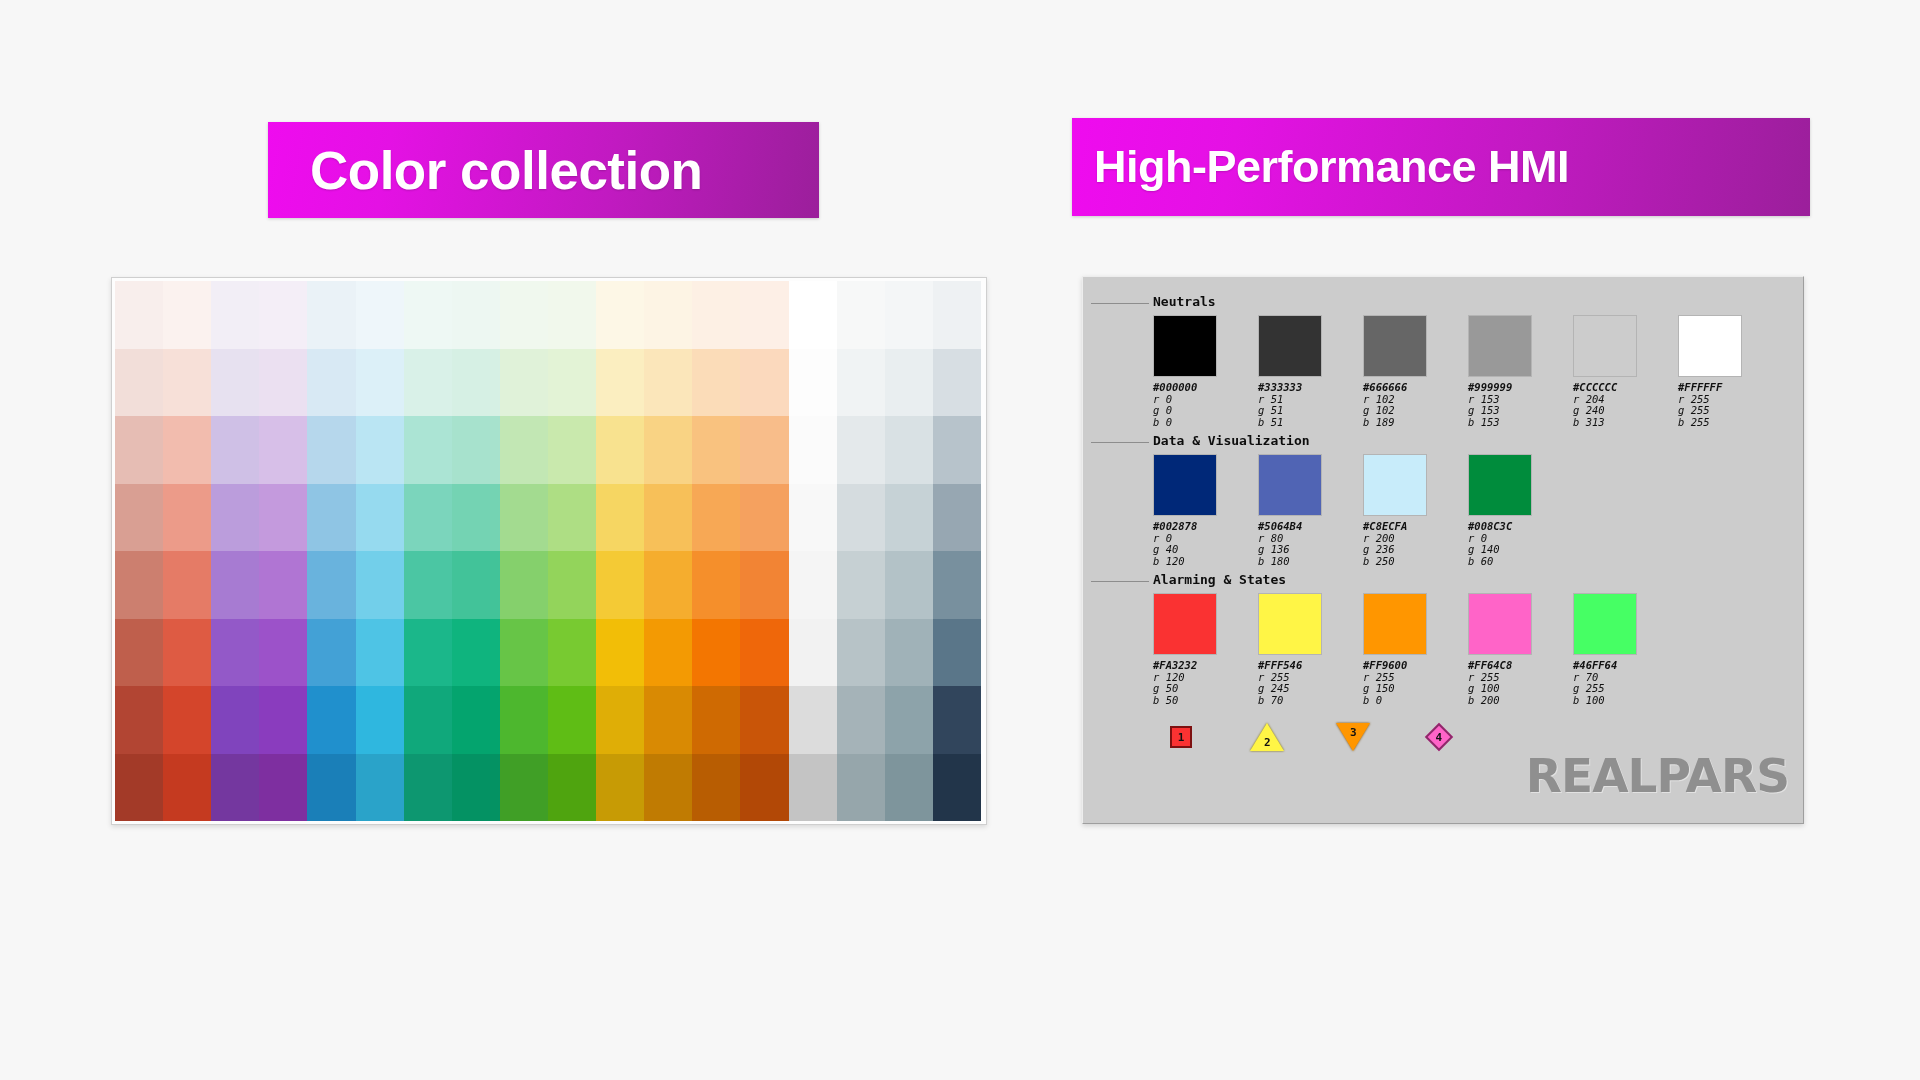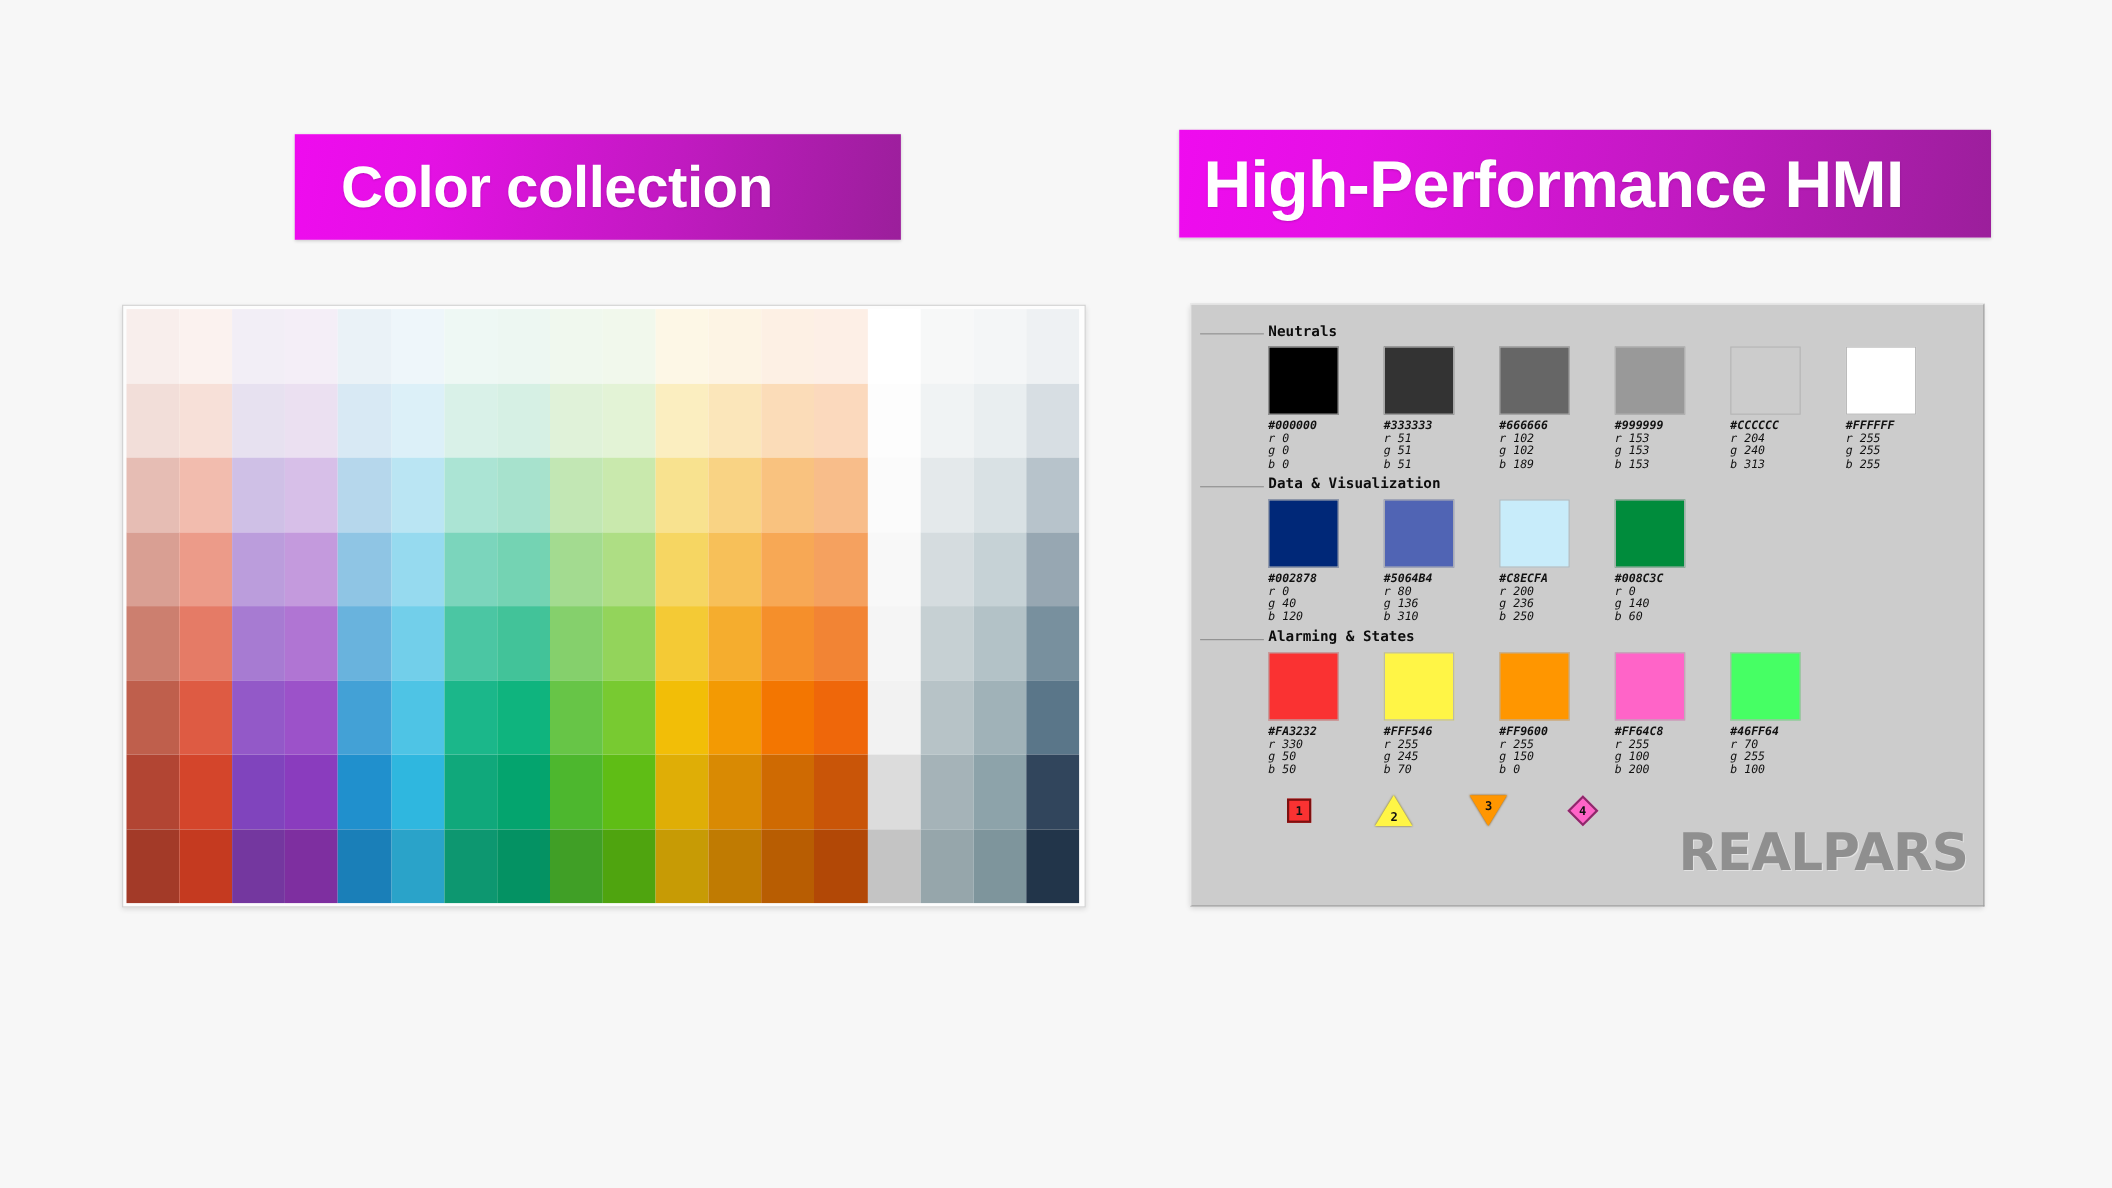--- a/index.html
+++ b/index.html
@@ -48,21 +48,21 @@
     margin-left: 42px;
   }
 
   #banner-right {
     left: 1072px;
     top: 118px;
     width: 738px;
     height: 98px;
   }
   #banner-right .banner-text {
-    font-size: 60px;
+    font-size: 45px;
     margin-left: 22px;
   }
 
   
   #palette-card {
     position: absolute;
     left: 111px;
     top: 277px;
     width: 876px;
     height: 548px;
@@ -470,21 +470,21 @@
               <div>g 40</div>
               <div>b 120</div>
             </div>
           </div>
           <div class="swatch-item">
             <div class="swatch-box" style="background: rgb(80, 100, 180);"></div>
             <div class="swatch-meta">
               <div class="swatch-hex">#5064B4</div>
               <div>r 80</div>
               <div>g 136</div>
-              <div>b 310</div>
+              <div>b 180</div>
             </div>
           </div>
           <div class="swatch-item">
             <div class="swatch-box" style="background: rgb(200, 236, 250);"></div>
             <div class="swatch-meta">
               <div class="swatch-hex">#C8ECFA</div>
               <div>r 200</div>
               <div>g 236</div>
               <div>b 250</div>
             </div>
@@ -502,21 +502,21 @@
     </div>
 
     <div class="group" id="group-alarm">
       <div class="group-frame"></div>
       <div class="group-title">Alarming &amp; States</div>
       <div class="swatch-row">
           <div class="swatch-item">
             <div class="swatch-box" style="background: rgb(250, 50, 50);"></div>
             <div class="swatch-meta">
               <div class="swatch-hex">#FA3232</div>
-              <div>r 330</div>
+              <div>r 120</div>
               <div>g 50</div>
               <div>b 50</div>
             </div>
           </div>
           <div class="swatch-item">
             <div class="swatch-box" style="background: rgb(255, 245, 70);"></div>
             <div class="swatch-meta">
               <div class="swatch-hex">#FFF546</div>
               <div>r 255</div>
               <div>g 245</div>

